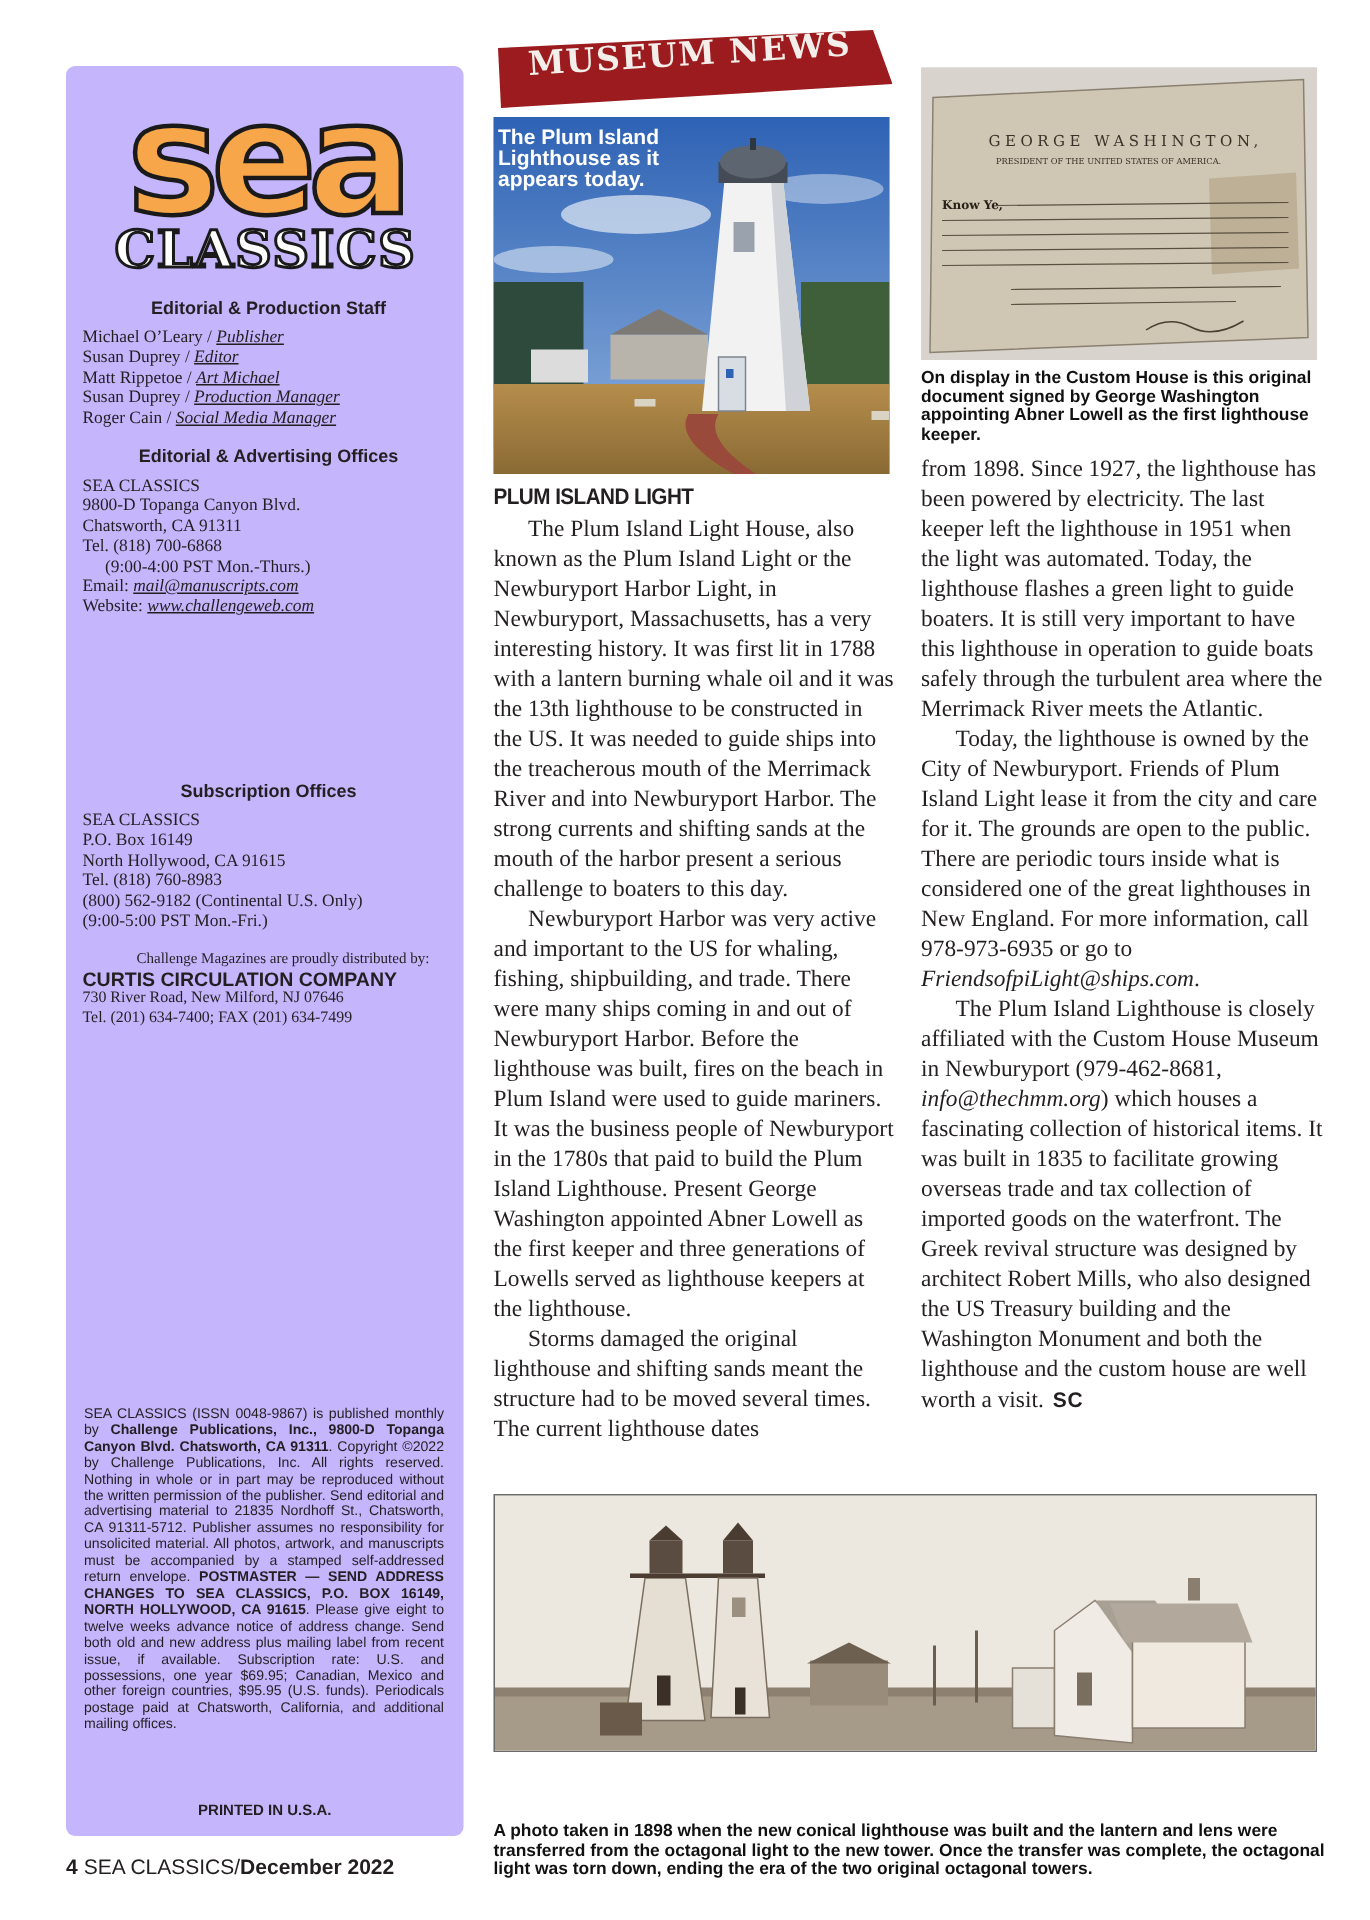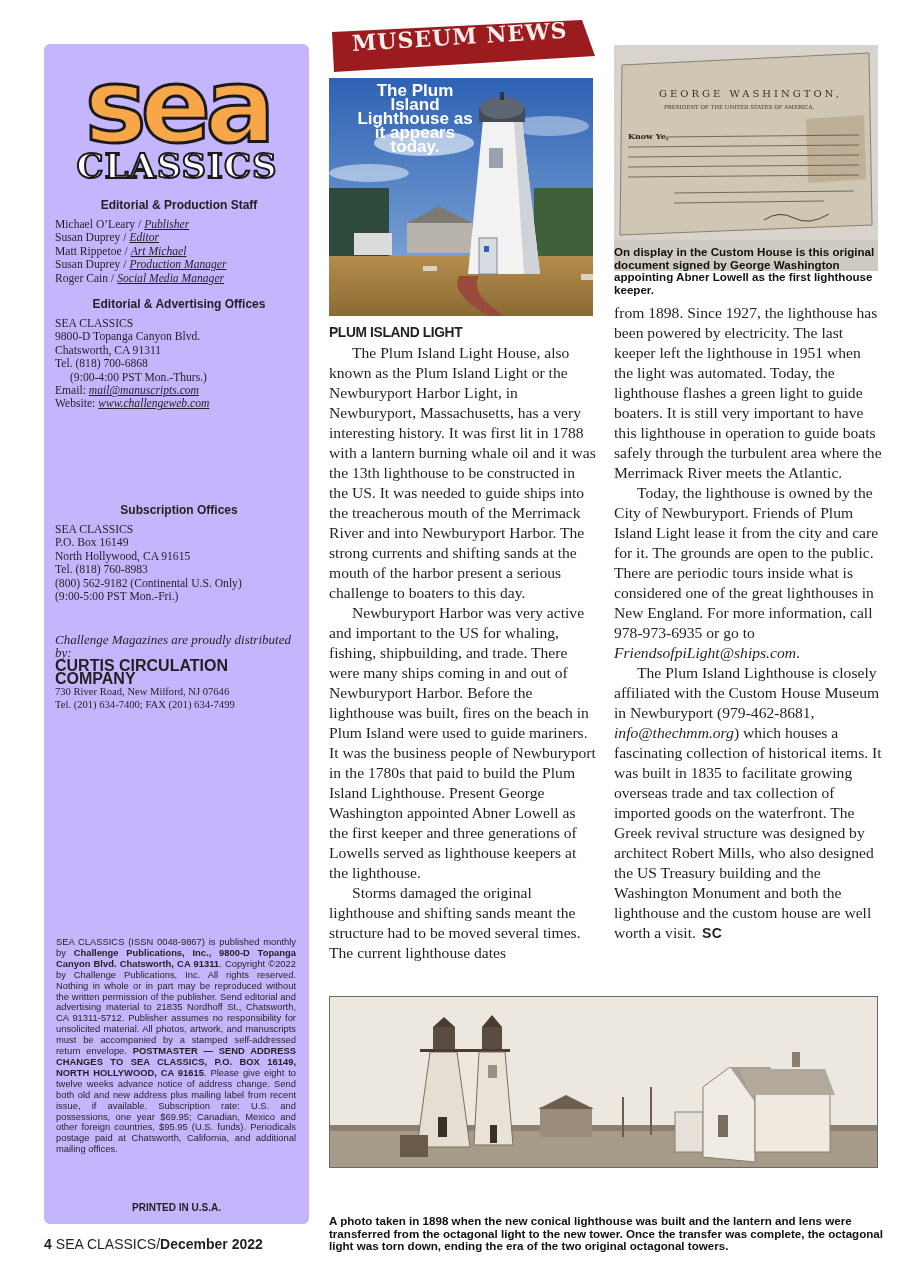--- a/index.html
+++ b/index.html
@@ -7,41 +7,41 @@
   .abs{position:absolute;}
 
   
   .sidebar{left:44px;top:44px;width:265px;height:1180px;background:#c4b5fd;border-radius:6px;}
   .logo{left:6px;top:6px;width:254px;height:134px;}
   .sb-sec{left:11px;width:248px;}
   .sb-h{font-family:"Liberation Sans",sans-serif;font-weight:bold;font-size:12px;color:#231f20;margin:0 0 3px 0;text-align:center;}
   .sb-line{font-size:11.6px;line-height:13.4px;white-space:nowrap;}
   .sb-line i{font-style:italic;text-decoration:underline;}
   .indent{padding-left:15px;}
-  .dist-intro{font-style:italic;font-size:13px;line-height:13px;}
-  .dist-co{font-family:"Liberation Sans",sans-serif;font-weight:bold;font-size:16px;line-height:13px;}
+  .dist-intro{font-size:10px;line-height:13px;margin-left:36px;}
+  .dist-co{font-family:"Liberation Sans",sans-serif;font-weight:bold;font-size:13px;line-height:13px;}
   .dist-line{font-size:10.6px;line-height:13px;}
   .legal{left:12px;top:893px;width:240px;font-family:"Liberation Sans",sans-serif;font-size:9.4px;line-height:10.9px;text-align:justify;}
   .legal b{font-weight:bold;}
   .printed{left:0;top:1158px;width:265px;text-align:center;font-family:"Liberation Sans",sans-serif;font-weight:bold;font-size:10px;}
 
   .footer{left:44px;top:1236px;font-family:"Liberation Sans",sans-serif;font-size:14px;white-space:nowrap;}
   .footer .pg{font-weight:bold;margin-right:4px;}
   .footer .date{font-weight:bold;}
 
   
   .banner{left:330px;top:20px;width:265px;height:52px;}
   .banner-text{left:352px;top:30px;font-family:"DejaVu Serif",serif;font-weight:bold;font-size:22px;letter-spacing:1px;color:#f3eee9;transform:rotate(-3.5deg);transform-origin:left center;white-space:nowrap;}
 
   
   .photo1{left:329px;top:78px;width:264px;height:238px;overflow:hidden;background:#3d6fb8;}
-  .photo1-cap{left:21px;top:6px;width:130px;font-family:"Liberation Sans",sans-serif;font-weight:bold;font-size:17px;line-height:14px;color:#ffffff;text-align:center;}
-
-  
-  .photo2{left:614px;top:45px;width:264px;height:226px;overflow:hidden;background:#cfcac2;}
+  .photo1-cap{left:3px;top:6px;width:130px;font-family:"Liberation Sans",sans-serif;font-weight:bold;font-size:14px;line-height:14px;color:#ffffff;}
+
+  
+  .photo2{left:614px;top:45px;width:264px;height:195px;overflow:hidden;background:#cfcac2;}
   .cap2{left:614px;top:246px;width:270px;font-family:"Liberation Sans",sans-serif;font-weight:bold;font-size:11.6px;line-height:12.6px;color:#111;}
 
   
   .col{font-size:15.6px;line-height:20px;color:#231f20;}
   .col p{margin:0;text-indent:23px;}
   .col p.noind{text-indent:0;}
   .col1{left:329px;top:343px;width:268px;}
   .col2{left:614px;top:303px;width:268px;}
   .headline{left:329px;top:323px;font-family:"Liberation Sans",sans-serif;font-weight:bold;font-size:15px;letter-spacing:-0.4px;color:#231f20;transform:scaleX(0.92);transform-origin:left;white-space:nowrap;}
   .sc-mark{font-family:"Liberation Sans",sans-serif;font-weight:bold;font-size:14px;margin-left:6px;letter-spacing:0.5px;}
@@ -77,21 +77,21 @@
       <div class="sb-line">9800-D Topanga Canyon Blvd.</div>
       <div class="sb-line">Chatsworth, CA 91311</div>
       <div class="sb-line">Tel. (818) 700-6868</div>
       <div class="sb-line indent">(9:00-4:00 PST Mon.-Thurs.)</div>
       <div class="sb-line"><span>Email: </span><i>mail@manuscripts.com</i></div>
       <div class="sb-line"><span>Website: </span><i>www.challengeweb.com</i></div>
     </div>
   </div>
 
 
-  <div class="abs sb-sec" style="top:459px">
+  <div class="abs sb-sec" style="top:476px">
     <div class="sb-h">Subscription Offices</div>
     <div style="margin-top:6px">
       <div class="sb-line">SEA CLASSICS</div>
       <div class="sb-line">P.O. Box 16149</div>
       <div class="sb-line">North Hollywood, CA 91615</div>
       <div class="sb-line">Tel. (818) 760-8983</div>
       <div class="sb-line">(800) 562-9182 (Continental U.S. Only)</div>
       <div class="sb-line">(9:00-5:00 PST Mon.-Fri.)</div>
     </div>
   </div>

